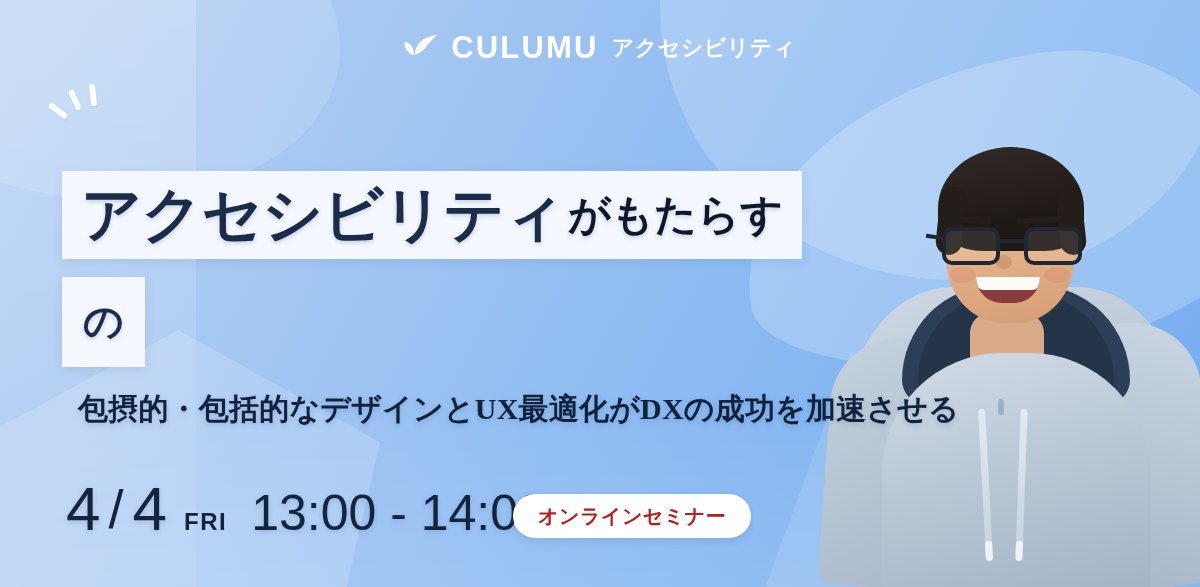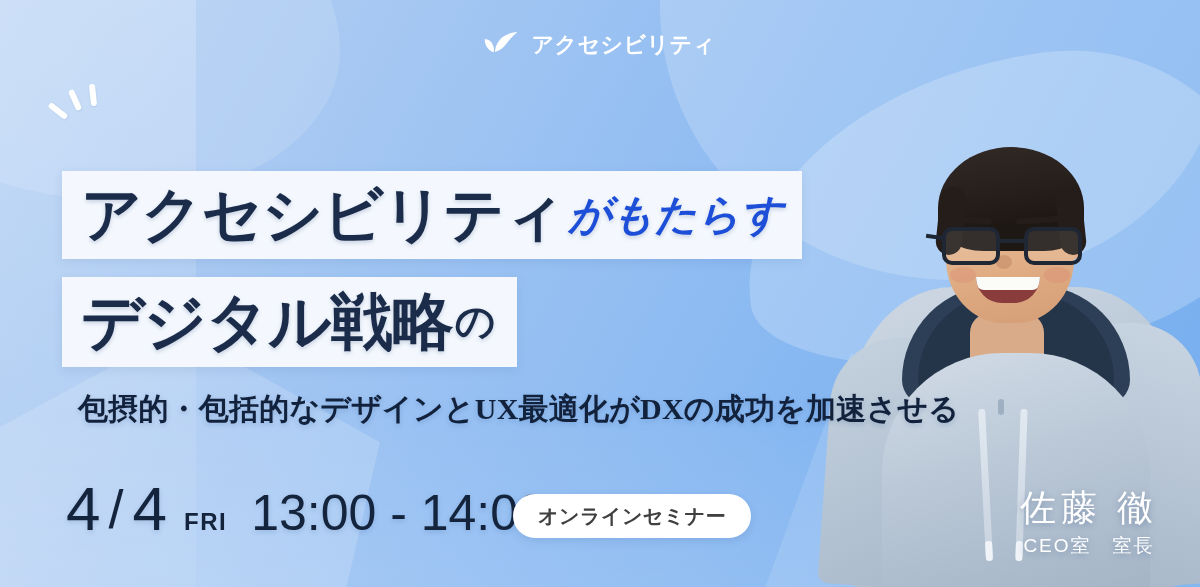--- a/index.html
+++ b/index.html
@@ -208,22 +208,22 @@
   .title-box.b1{ left:62px; top:171px; height:88px; padding:0 19px; }
   .title-box.b2{ left:62px; top:277px; height:90px; padding:0 19px; }
 
   .t-main{
     font-family:"Liberation Serif", serif;
     font-weight:700; color:#1b2c4a; line-height:1;
     text-shadow:0 2px 4px rgba(40,70,120,.22);
   }
   .b1 .t-main{ font-size:60px; letter-spacing:-1px; }
   .b1 .t-sub { font-family:"Liberation Serif", serif; font-weight:700; font-size:42px;
-               color:#1d4ed8; line-height:1; margin-left:4px;
-               text-shadow:0 2px 4px rgba(40,70,120,.22);font-style:italic; }
+               color:#0f172a; line-height:1; margin-left:4px;
+               text-shadow:0 2px 4px rgba(40,70,120,.22); }
   .b2 .t-a   { font-family:"Liberation Serif", serif; font-weight:700; font-size:62px;
                color:#1b2c4a; line-height:1; letter-spacing:-1px;
                text-shadow:0 2px 4px rgba(40,70,120,.22); }
   .b2 .t-no  { font-family:"Liberation Serif", serif; font-weight:700; font-size:40px;
                color:#1b2c4a; line-height:1; margin:0 2px;
                text-shadow:0 2px 4px rgba(40,70,120,.22); }
 
   .lead{
     position:absolute; left:78px; top:394px;
     font-family:"Liberation Serif", serif;
@@ -250,21 +250,21 @@
     font-size:24px; font-weight:700; color:#14243c; line-height:1;
     letter-spacing:1.5px; margin-left:18px;
   }
   .d-time{
     font-size:50px; font-weight:400; color:#14243c; line-height:1;
     margin-left:24px; letter-spacing:0px;
     text-shadow:0 2px 5px rgba(40,80,140,.18);
   }
   .pill{
     position:absolute; left:513px; top:494px;
-    background:#ffffff; color:#404040;
+    background:#ffffff; color:#b91c1c;
     height:44px; display:flex; align-items:center; padding:0 25px;
     border-radius:26px; font-size:20px; font-weight:700; letter-spacing:.5px;
     box-shadow:0 3px 9px rgba(40,80,140,.14);
     white-space:nowrap;
   }
 
   
   .speaker{
     position:absolute; right:42px; bottom:32px; text-align:center;
     text-shadow:0 2px 6px rgba(40,70,120,.35);
@@ -331,50 +331,46 @@
     </div>
   </div>
 
   <div class="logo">
     <span>
       <svg class="logo-leaf" viewBox="0 0 34 26" xmlns="http://www.w3.org/2000/svg" aria-hidden="true">
         <path d="M33 0C22 1 14.5 5.5 11.4 14.8c-.5 1.6-.8 3.3-.9 5.1 4.2-1 8.1-3.6 11-7.6 3.5-4.7 8.6-10 11.5-12.3z" fill="#ffffff"></path>
         <path d="M0 7.2c.8 7.3 4.5 12 9.4 13 .5-4.6-.8-8.6-3.7-11.2C4.1 7.6 2 7.2 0 7.2z" fill="#ffffff"></path>
       </svg>
     </span>
+    <span class="logo-word">CULUMU</span>
     <span class="logo-sub">アクセシビリティ</span>
   </div>
 
   <div class="sparkle">
     <span class="sp sp1"></span>
     <span class="sp sp2"></span>
     <span class="sp sp3"></span>
   </div>
 
 
   <div class="title-box b1">
     <span class="t-main">アクセシビリティ</span>
     <span class="t-sub">がもたらす</span>
   </div>
 
   <div class="title-box b2">
-    <span class="t-a">デジタル戦略</span>
     <span class="t-no">の</span>
   </div>
 
   <div class="lead">包摂的・包括的なデザインとUX最適化がDXの成功を加速させる</div>
 
   <div class="date-row">
     <span class="d-num">4</span>
     <span class="d-slash">/</span>
     <span class="d-num">4</span>
     <span class="d-dow">FRI</span>
     <span class="d-time">13:00 - 14:00</span>
   </div>
 
   <div class="pill">オンラインセミナー</div>
 
-  <div class="speaker">
-    <div class="sp-name">佐藤 徹</div>
-    <div class="sp-role">CEO室　室長</div>
-  </div>
 
 </div>
 
 </body></html>

